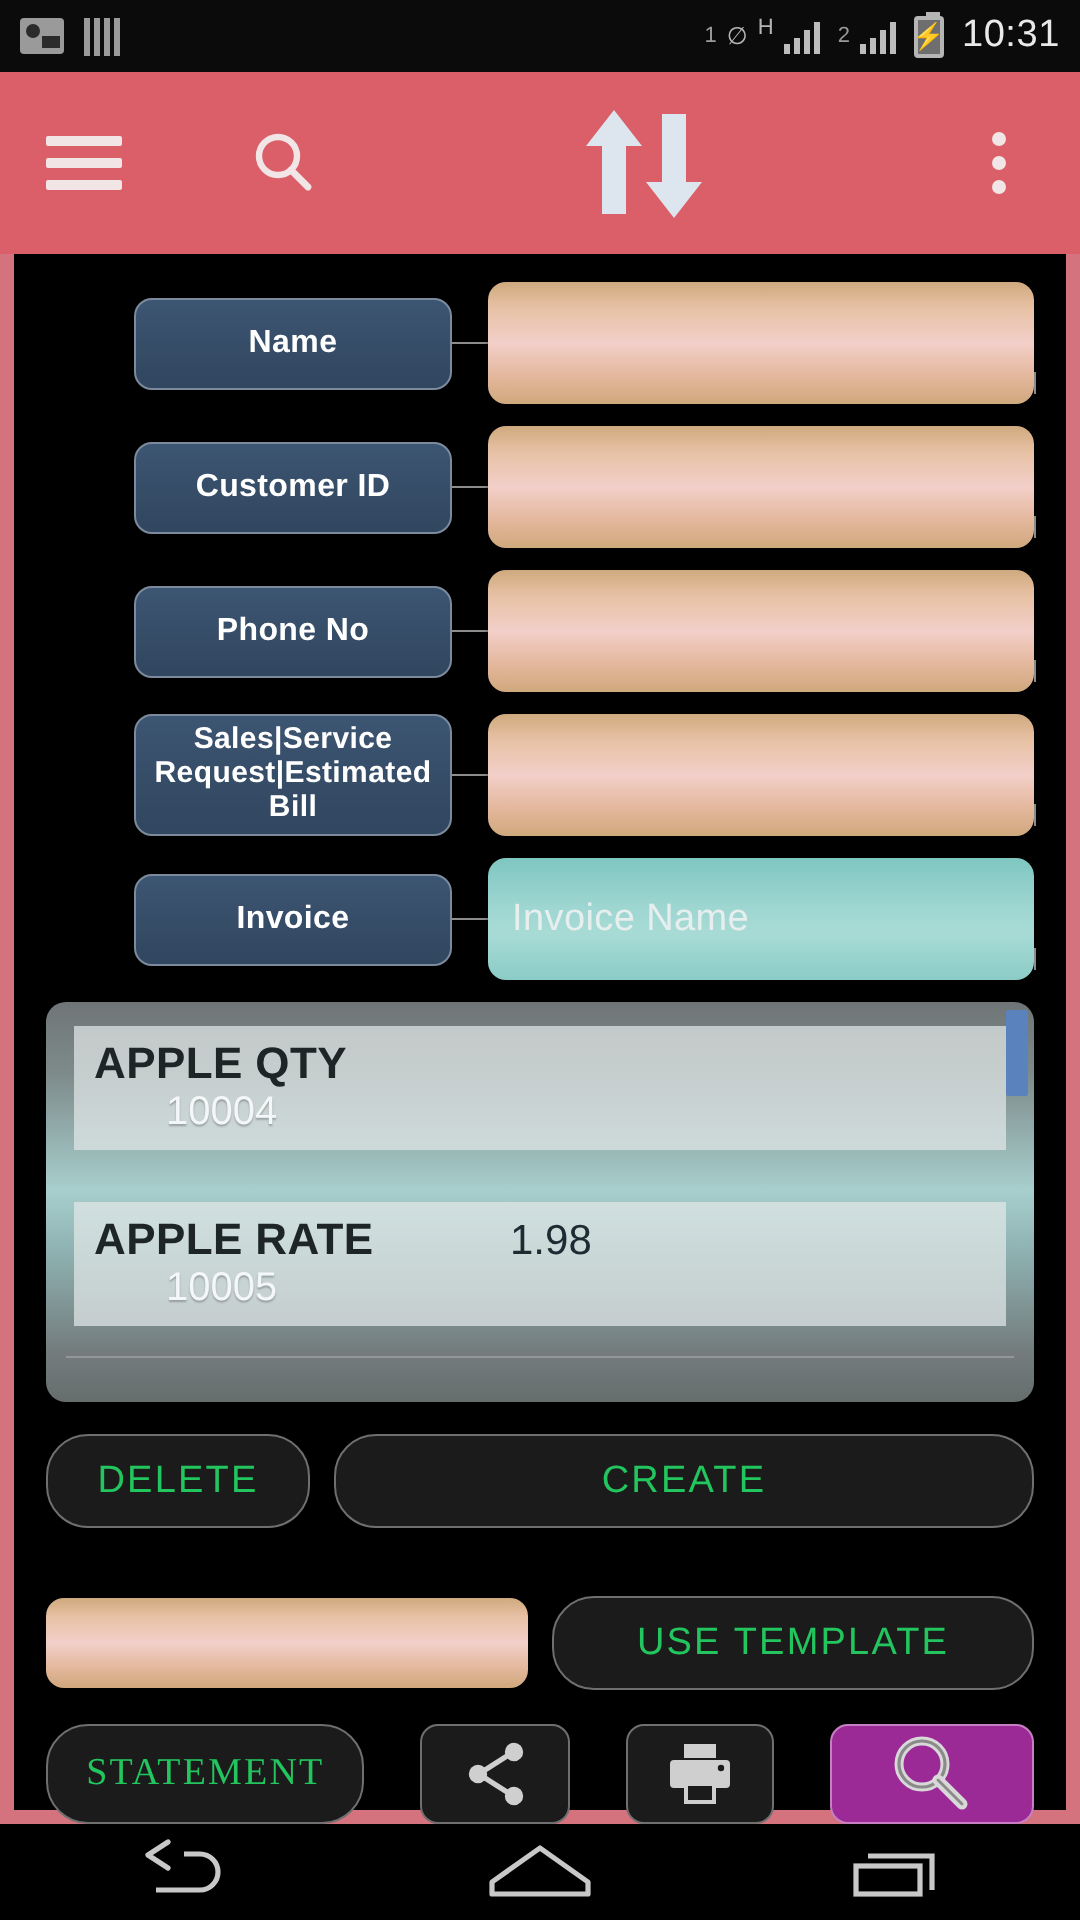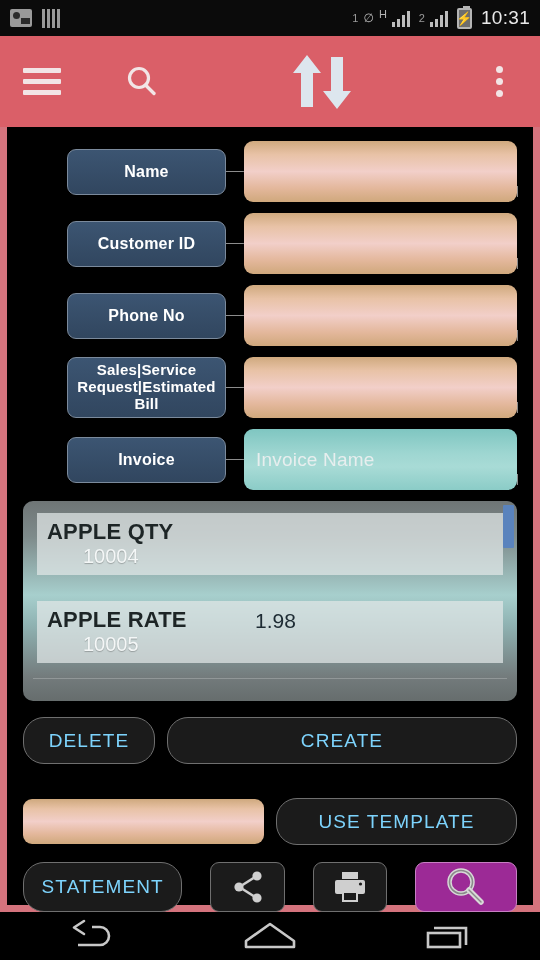--- a/index.html
+++ b/index.html
@@ -140,37 +140,37 @@
     background:#5a83bd; border-radius:1px;
   }
   .lbottomline{
     position:absolute; left:10px; right:10px; bottom:22px; height:1px;
     background:rgba(255,255,255,.22);
   }
 
   
   .btn-dark{
     background:#1b1b1b; border:1px solid #6f6f6f; border-radius:21px;
-    color:#7dd3fc; font-size:19px; letter-spacing:1.1px;
+    color:#22c55e; font-size:19px; letter-spacing:1.1px;
     display:flex; align-items:center; justify-content:center;
     height:47px; cursor:pointer;
   }
   .row-crud{ display:flex; gap:12px; margin-top:16px; }
   .row-crud .b-del{ width:132px; }
   .row-crud .b-create{ flex:1; }
 
   .row-tpl{ display:flex; gap:12px; margin-top:34px; align-items:center; }
   .tpl-input{
     width:241px; height:45px; border-radius:9px;
     background:linear-gradient(180deg,#cfa97e 0%,#e8c2a6 22%,#f2cfc9 50%,#e3b79b 78%,#cfa87c 100%);
     box-shadow:0 1px 2px rgba(0,0,0,.5);
   }
   .row-tpl .b-tpl{ flex:1; height:47px; }
 
-  .row-act{ display:flex; gap:28px; margin-top:17px; align-items:flex-start; }
+  .row-act{ display:flex; gap:28px; margin-top:17px; align-items:flex-start;font-family:Liberation Serif, serif; }
   .row-act .b-stmt{ width:193px; height:50px; }
   .b-icon{
     width:90px; height:50px; background:#1b1b1b; border:1px solid #6f6f6f;
     border-radius:9px; display:flex; align-items:center; justify-content:center; cursor:pointer;
   }
   .b-search-purple{
     width:123px; height:50px; border-radius:9px; cursor:pointer;
     background:#9c2a96; border:1px solid #c77fc3;
     display:flex; align-items:center; justify-content:center;
   }

